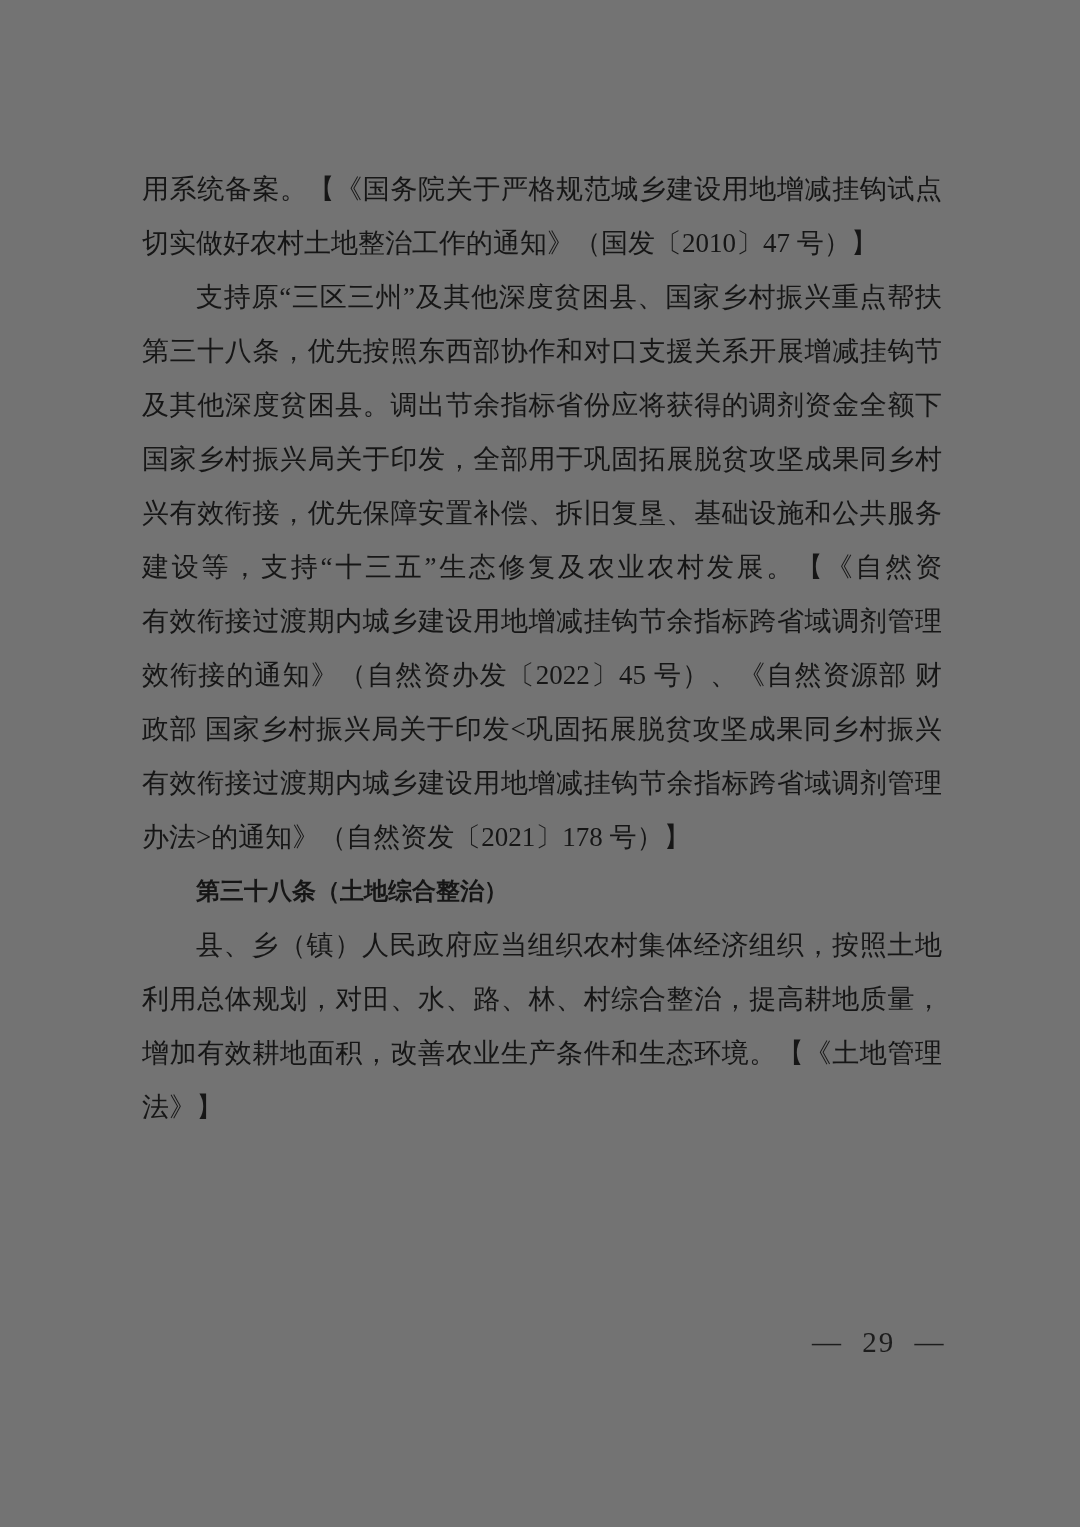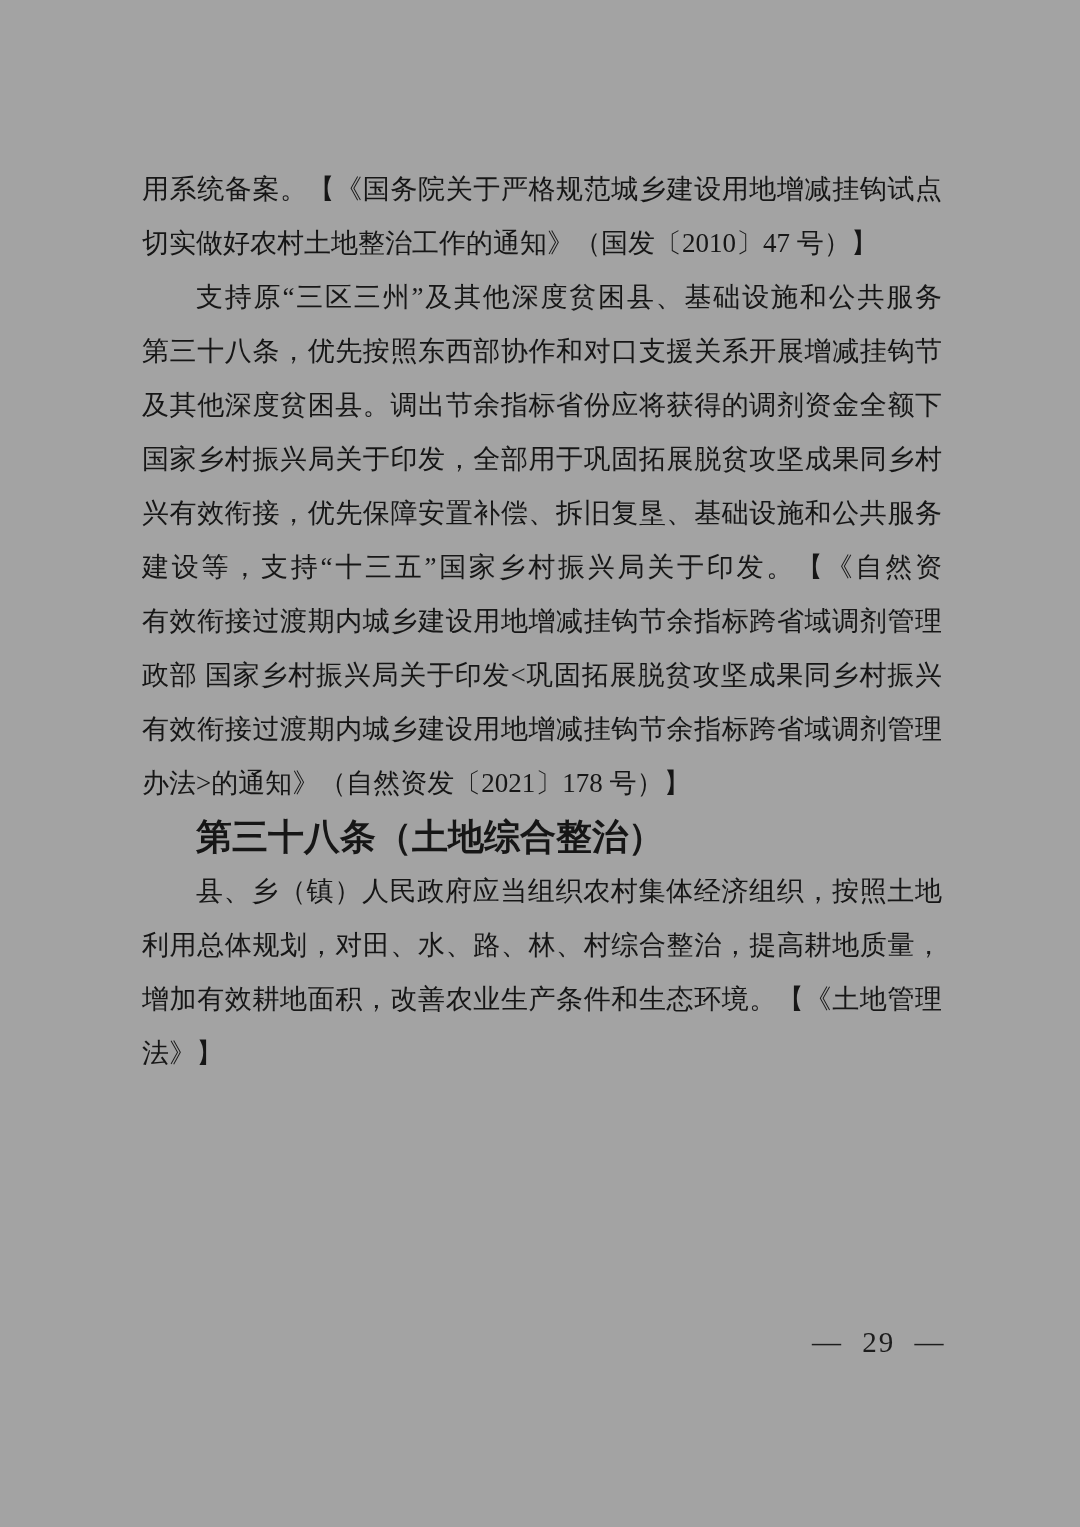--- a/index.html
+++ b/index.html
@@ -11,21 +11,21 @@
     height: 1527px;
     background: #ffffff;
     position: relative;
     overflow: hidden;
     font-family: "Liberation Serif", "DejaVu Serif", serif;
     color: #161616;
   }
   .page {
     position: absolute;
     inset: 0;
-    background: #a3a3a3;
+    background: #737373;
   }
   .text-block {
     position: absolute;
     left: 142px;
     top: 162px;
     width: 800px;
   }
   .line {
     font-size: 27px;
     line-height: 54px;
@@ -37,47 +37,48 @@
   }
   .line.fill {
     text-align-last: justify;
   }
   .line.indent {
     text-indent: 54px;
   }
   .line.heading {
     font-weight: bold;
     font-family: "Liberation Sans", "DejaVu Sans", sans-serif;
-    font-size: 36px;
+    font-size: 24px;
   }
   .page-number {
     position: absolute;
     top: 1326px;
     left: 812px;
     font-size: 29px;
     color: #1d1d1d;
     letter-spacing: 2px;
     word-spacing: 10px;
     text-align: center;
   }
 </style>
 </head>
 <body>
 
 <div class="page">
   <div class="text-block">
       <div class="line fill">用系统备案。【《国务院关于严格规范城乡建设用地增减挂钩试点</div>
       <div class="line">切实做好农村土地整治工作的通知》（国发〔2010〕47 号）】</div>
-      <div class="line indent fill">支持原“三区三州”及其他深度贫困县、基础设施和公共服务</div>
+      <div class="line indent fill">支持原“三区三州”及其他深度贫困县、国家乡村振兴重点帮扶</div>
       <div class="line fill">第三十八条，优先按照东西部协作和对口支援关系开展增减挂钩节</div>
       <div class="line fill">及其他深度贫困县。调出节余指标省份应将获得的调剂资金全额下</div>
       <div class="line fill">国家乡村振兴局关于印发，全部用于巩固拓展脱贫攻坚成果同乡村振</div>
       <div class="line fill">兴有效衔接，优先保障安置补偿、拆旧复垦、基础设施和公共服务</div>
-      <div class="line fill">建设等，支持“十三五”国家乡村振兴局关于印发。【《自然资</div>
+      <div class="line fill">建设等，支持“十三五”生态修复及农业农村发展。【《自然资</div>
       <div class="line fill">有效衔接过渡期内城乡建设用地增减挂钩节余指标跨省域调剂管理</div>
+      <div class="line fill">效衔接的通知》（自然资办发〔2022〕45 号）、《自然资源部 财</div>
       <div class="line fill">政部 国家乡村振兴局关于印发&lt;巩固拓展脱贫攻坚成果同乡村振兴</div>
       <div class="line fill">有效衔接过渡期内城乡建设用地增减挂钩节余指标跨省域调剂管理</div>
       <div class="line">办法&gt;的通知》（自然资发〔2021〕178 号）】</div>
       <div class="line indent heading">第三十八条（土地综合整治）</div>
       <div class="line indent fill">县、乡（镇）人民政府应当组织农村集体经济组织，按照土地</div>
       <div class="line fill">利用总体规划，对田、水、路、林、村综合整治，提高耕地质量，</div>
       <div class="line fill">增加有效耕地面积，改善农业生产条件和生态环境。【《土地管理</div>
       <div class="line">法》】</div>
     </div>
   <div class="page-number">— 29 —</div>

